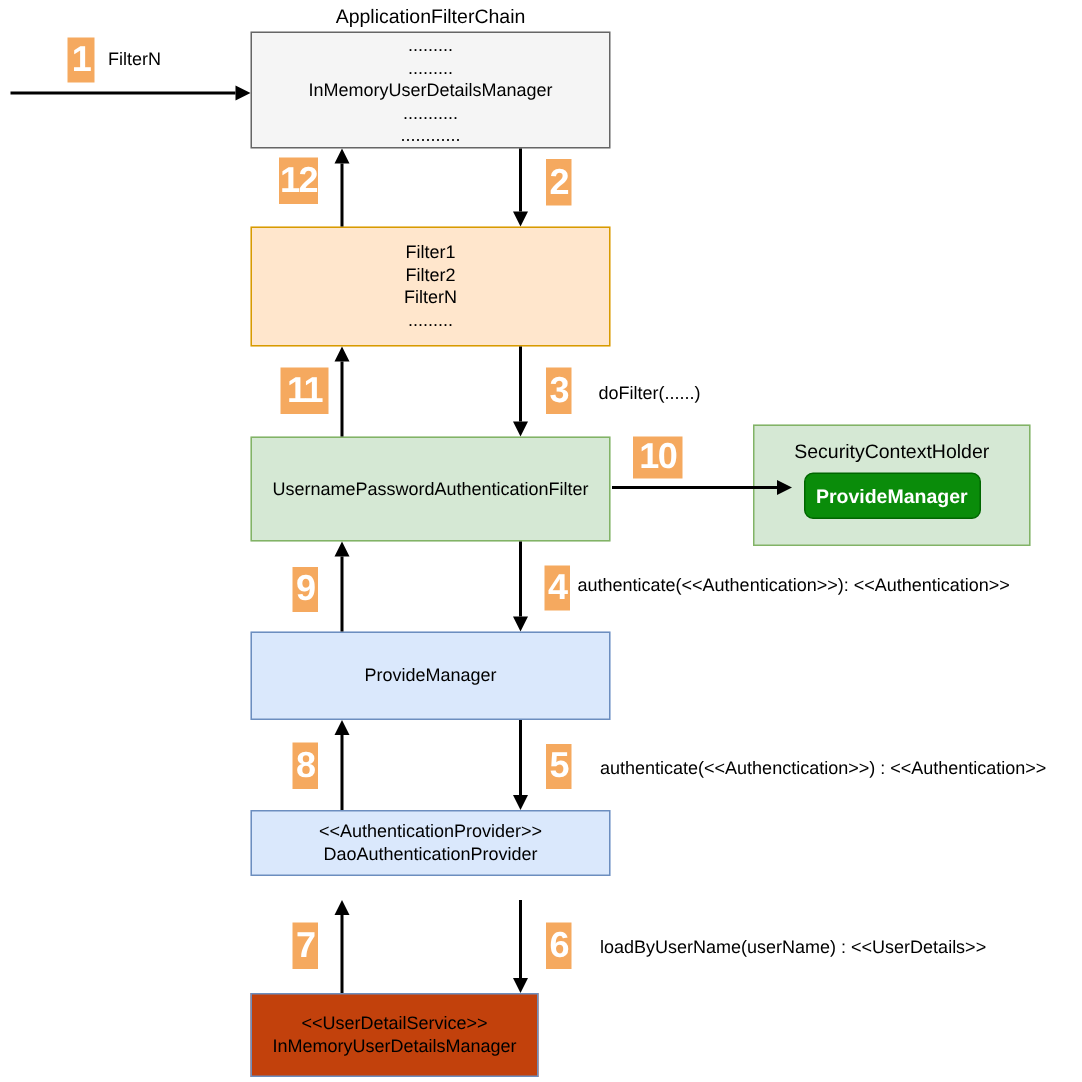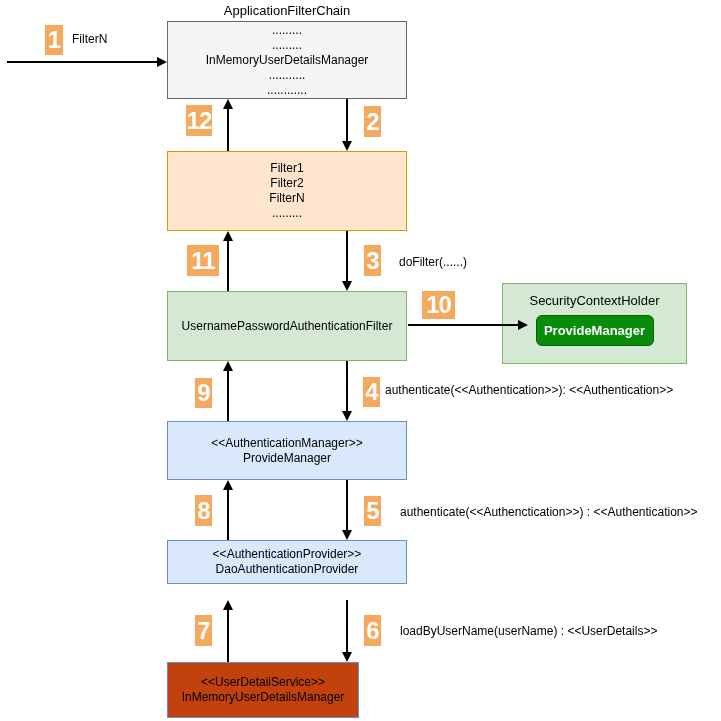--- a/index.html
+++ b/index.html
@@ -75,21 +75,20 @@
   <div class="box" id="box-upaf">
     <div>UsernamePasswordAuthenticationFilter</div>
   </div>
 
   <div class="box" id="box-sch">
     <div>SecurityContextHolder</div>
     <div id="auth-btn">ProvideManager</div>
   </div>
 
   <div class="box" id="box-pm">
-    <div>&lt;&lt;AuthenticationManager&gt;&gt;</div>
     <div>ProvideManager</div>
   </div>
 
   <div class="box" id="box-dao">
     <div>&lt;&lt;AuthenticationProvider&gt;&gt;</div>
     <div>DaoAuthenticationProvider</div>
   </div>
 
   <div class="box" id="box-uds">
     <div>&lt;&lt;UserDetailService&gt;&gt;</div>

